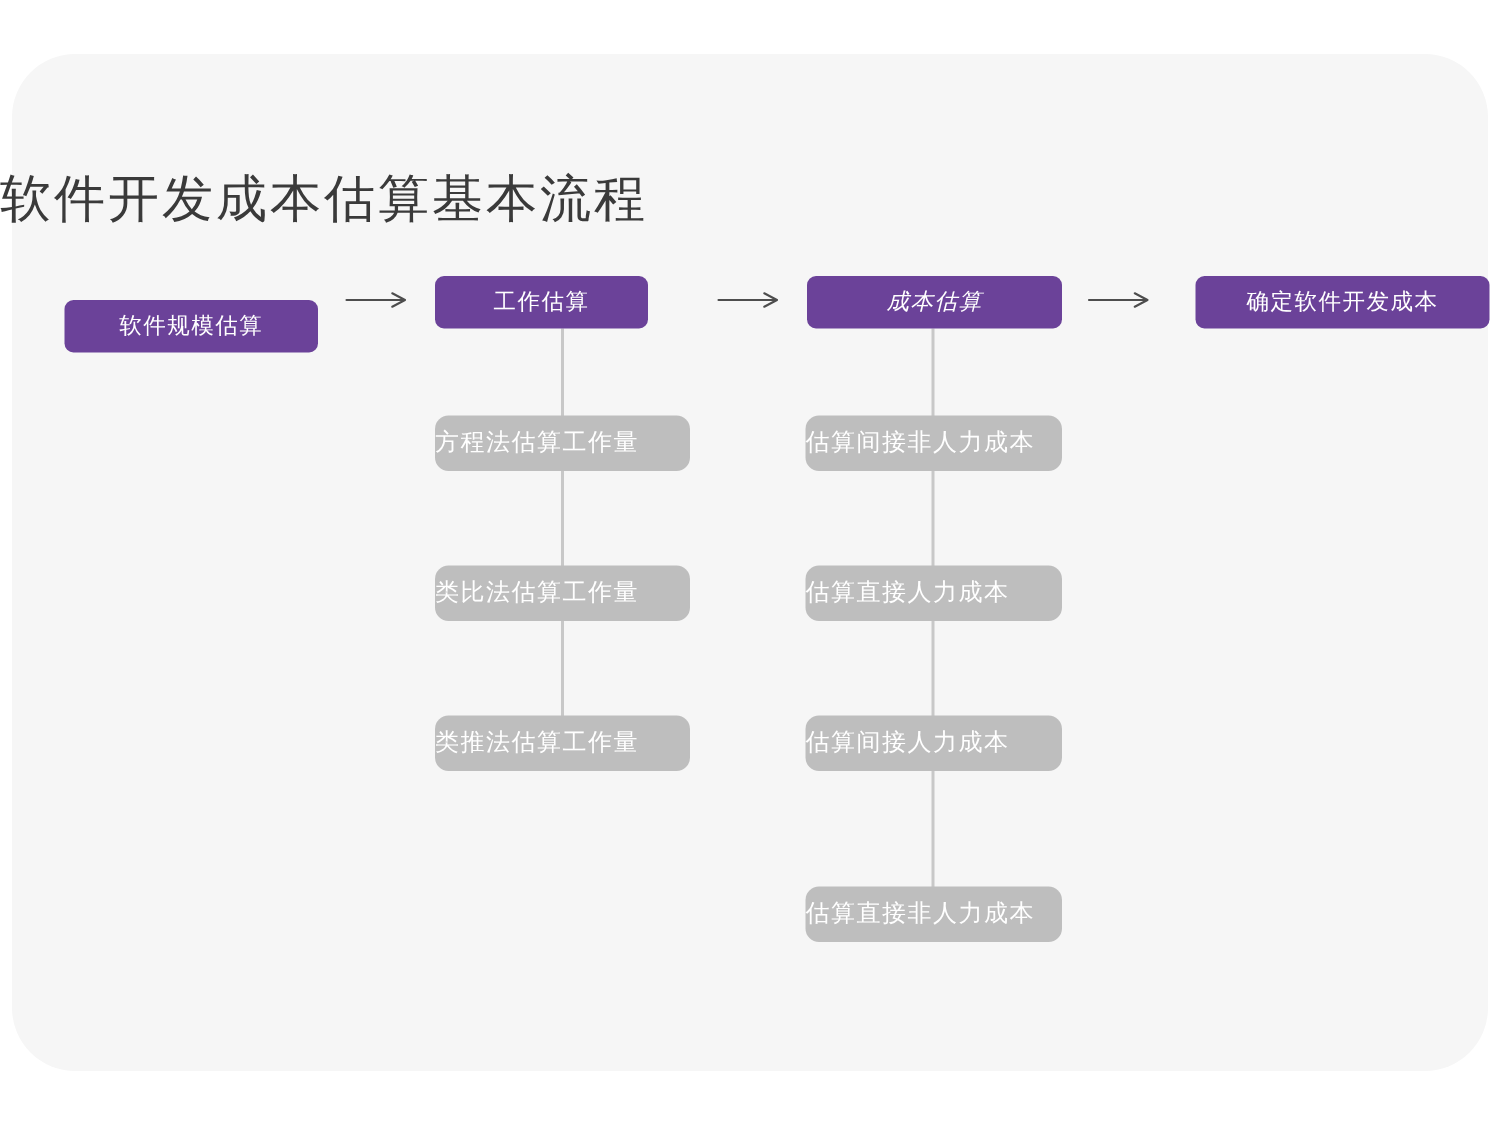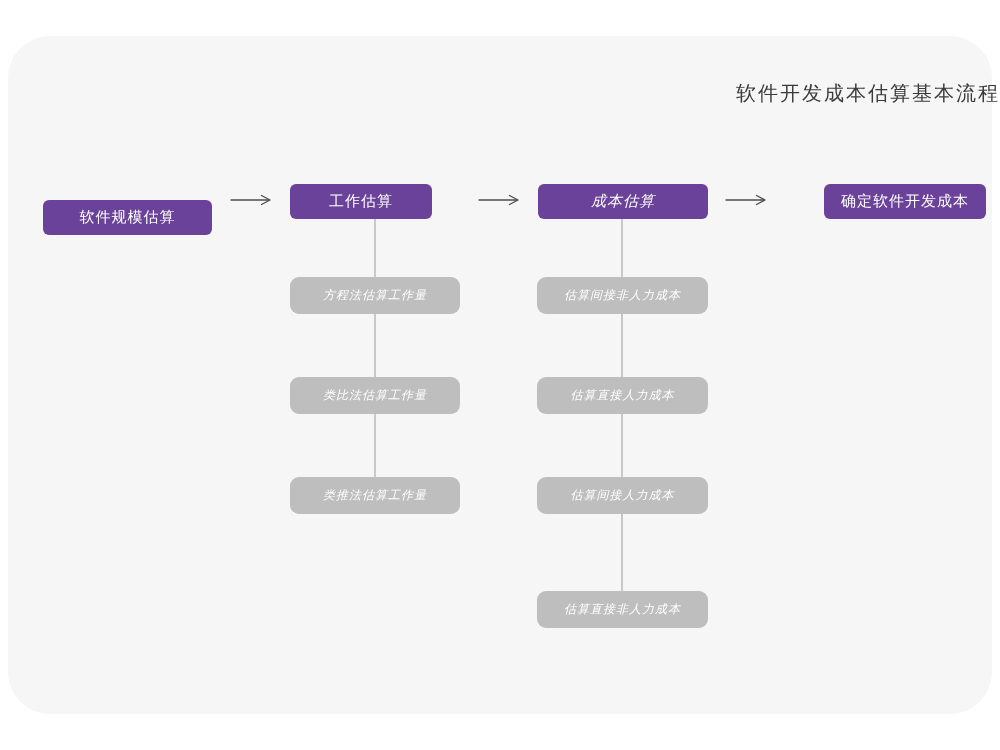--- a/index.html
+++ b/index.html
@@ -24,24 +24,24 @@
   }
   .card {
     position: absolute;
     left: 8px; top: 36px;
     width: 984px; height: 678px;
     background: var(--card_bg);
     border-radius: 42px;
   }
   .title {
     position: absolute;
-    left: 0; top: 80px;
+    left: 0; top: 110px;
     width: 100%;
-    text-align: right;
-    font-size: 20px;
+    text-align: left;
+    font-size: 34px;
     letter-spacing: 2px;
     color: var(--title_text);
     z-index: 2;
   }
   .pbox {
     position: absolute;
     top: 184px;
     height: 35px;
     background: var(--purple);
     border-radius: 6px;
@@ -49,34 +49,33 @@
     font-size: 15px;
     letter-spacing: 1px;
     display: flex;
     align-items: center;
     justify-content: center;
     z-index: 2;
   }
   .pbox.b1 { left: 43px;  width: 169px; margin-top: 16px; }
   .pbox.b2 { left: 290px; width: 142px; }
   .pbox.b3 { left: 538px; width: 170px; font-style: italic; }
-  .pbox.b4 { left: 824px; width: 162px; }
+  .pbox.b4 { left: 797px; width: 196px; }
   .gbox {
     position: absolute;
     height: 37px;
     background: var(--gray_box);
     border-radius: 9px;
     color: var(--box_text);
-    font-size: 12px;
+    font-size: 16px;
     letter-spacing: 1px;
     display: flex;
     align-items: center;
-    justify-content: center;
+    justify-content: flex-start;
     z-index: 2;
-    font-style: italic;
   }
   .col2 { left: 290px; width: 170px; }
   .col3 { left: 537px; width: 171px; }
   .r0 { top: 277px; }
   .r1 { top: 377px; }
   .r2 { top: 477px; }
   .r3 { top: 591px; }
   .vline {
     position: absolute;
     width: 2px;

